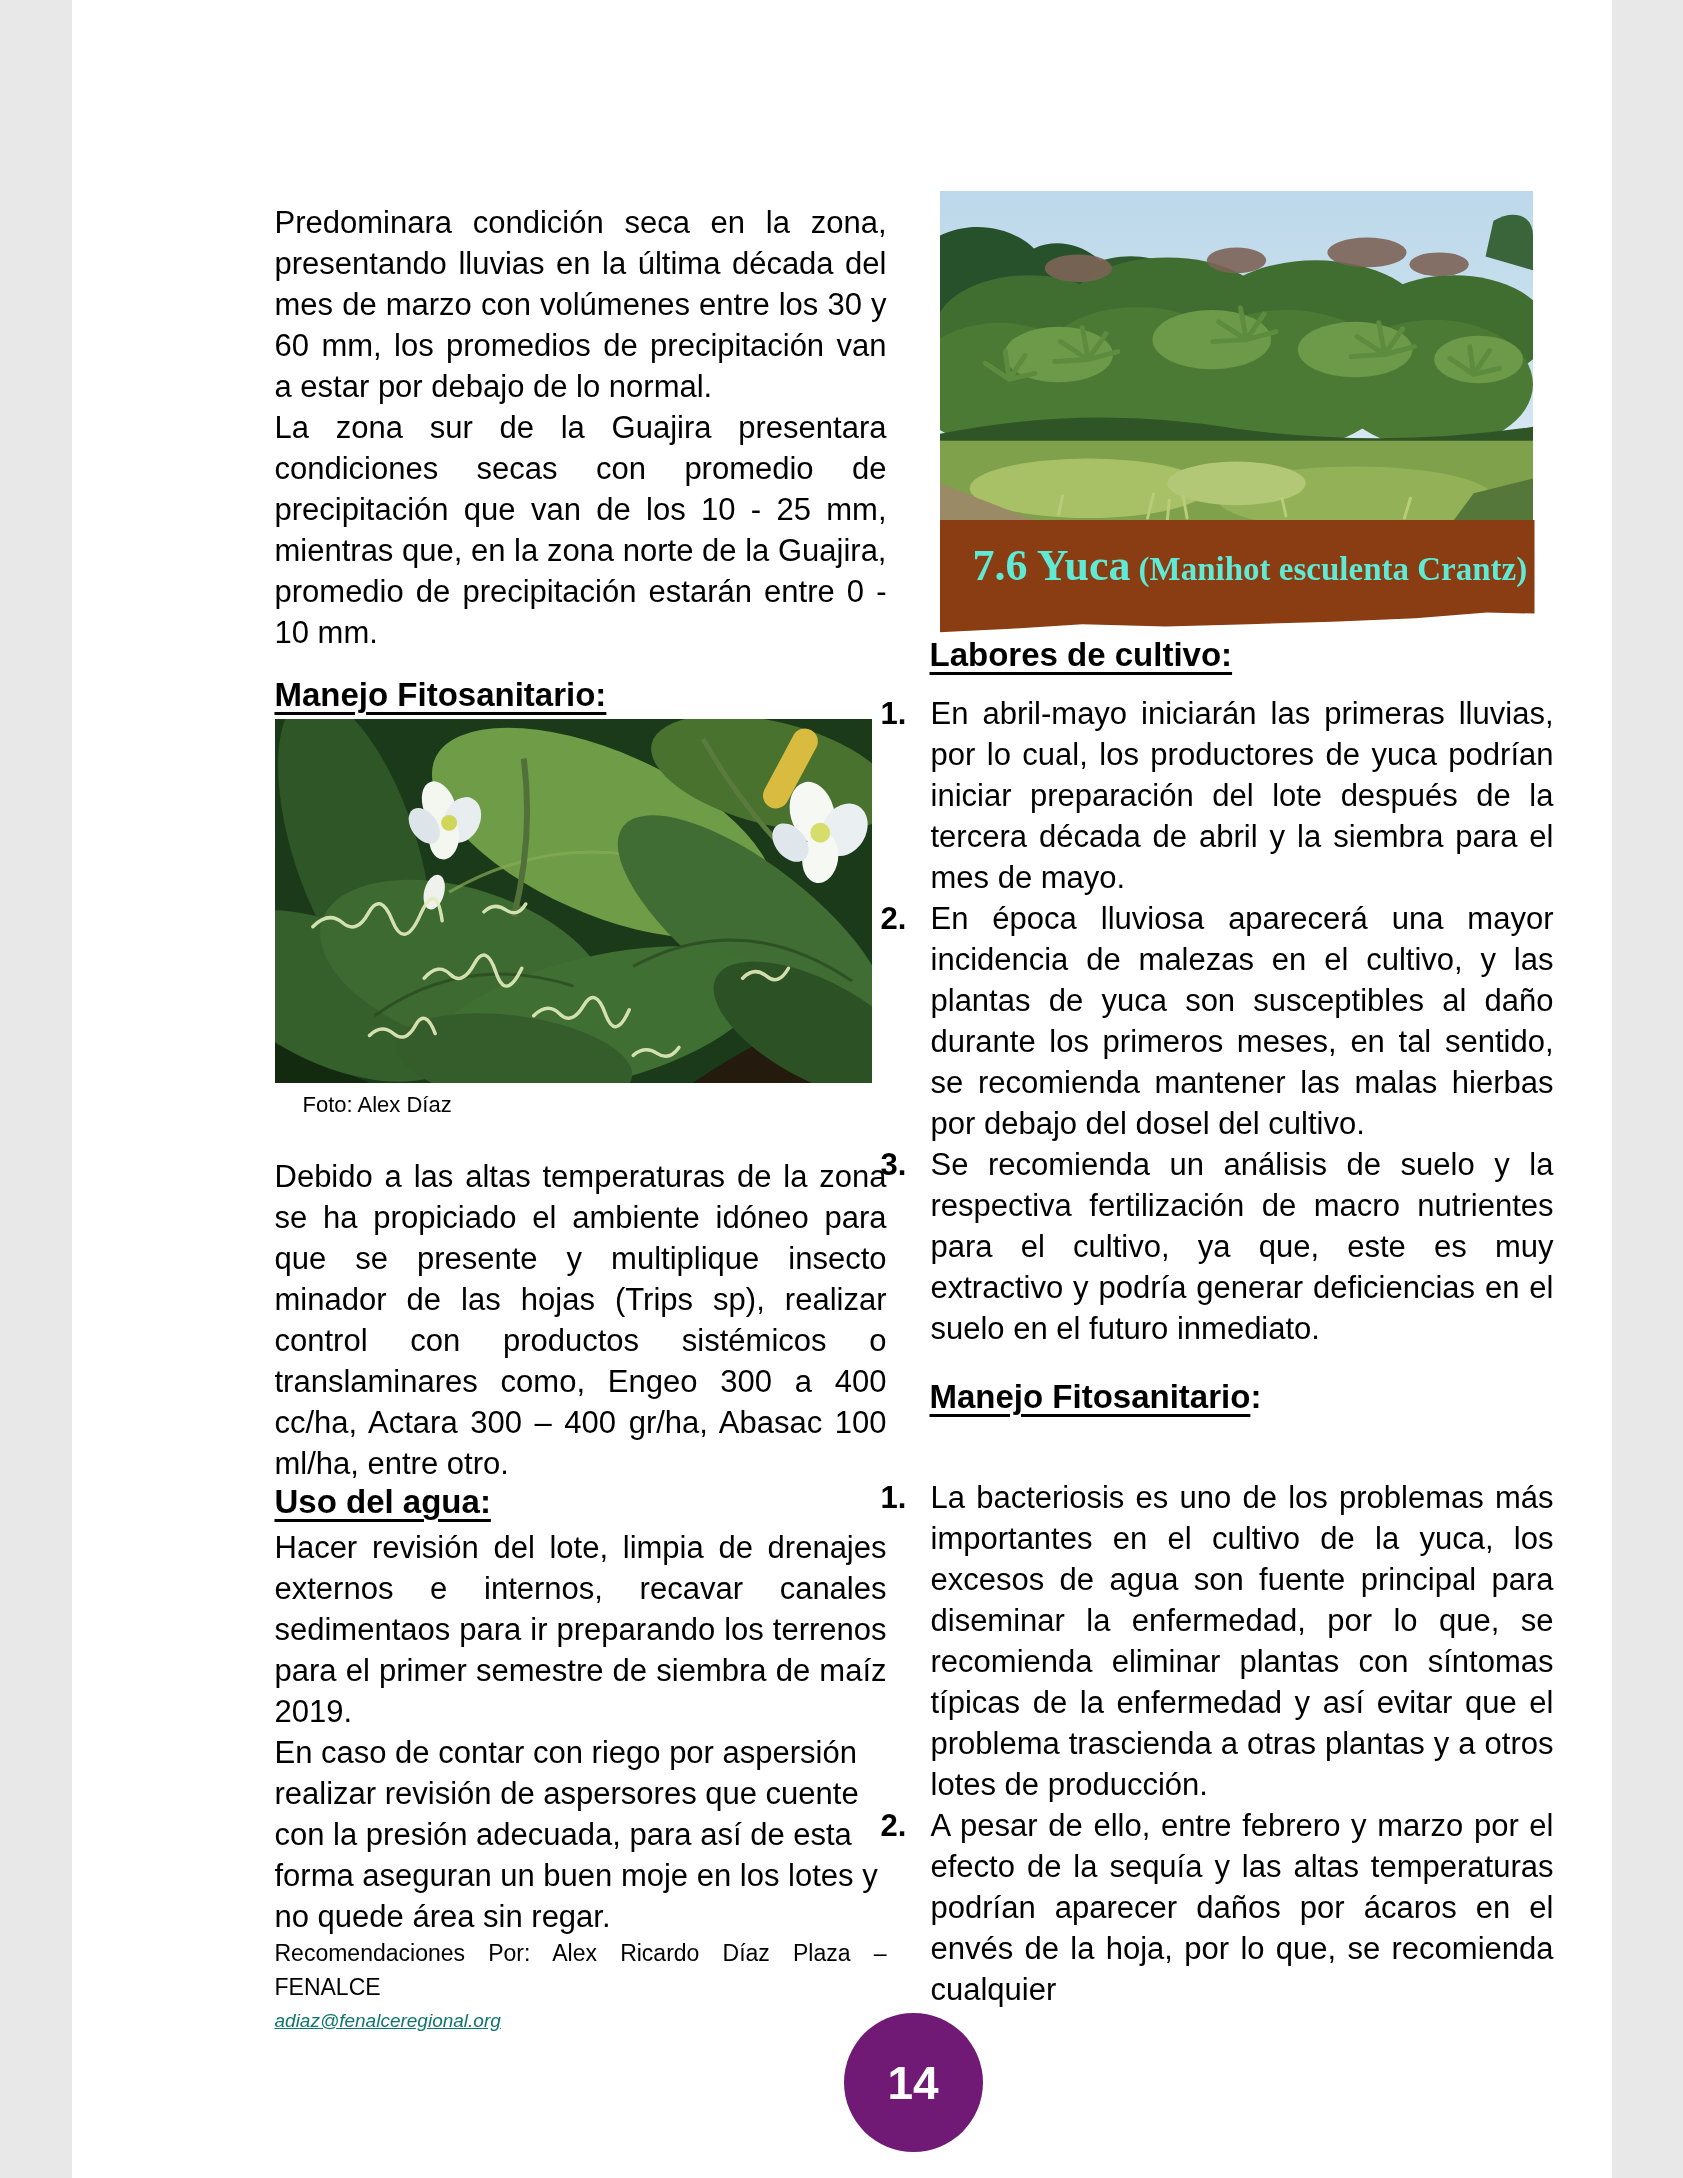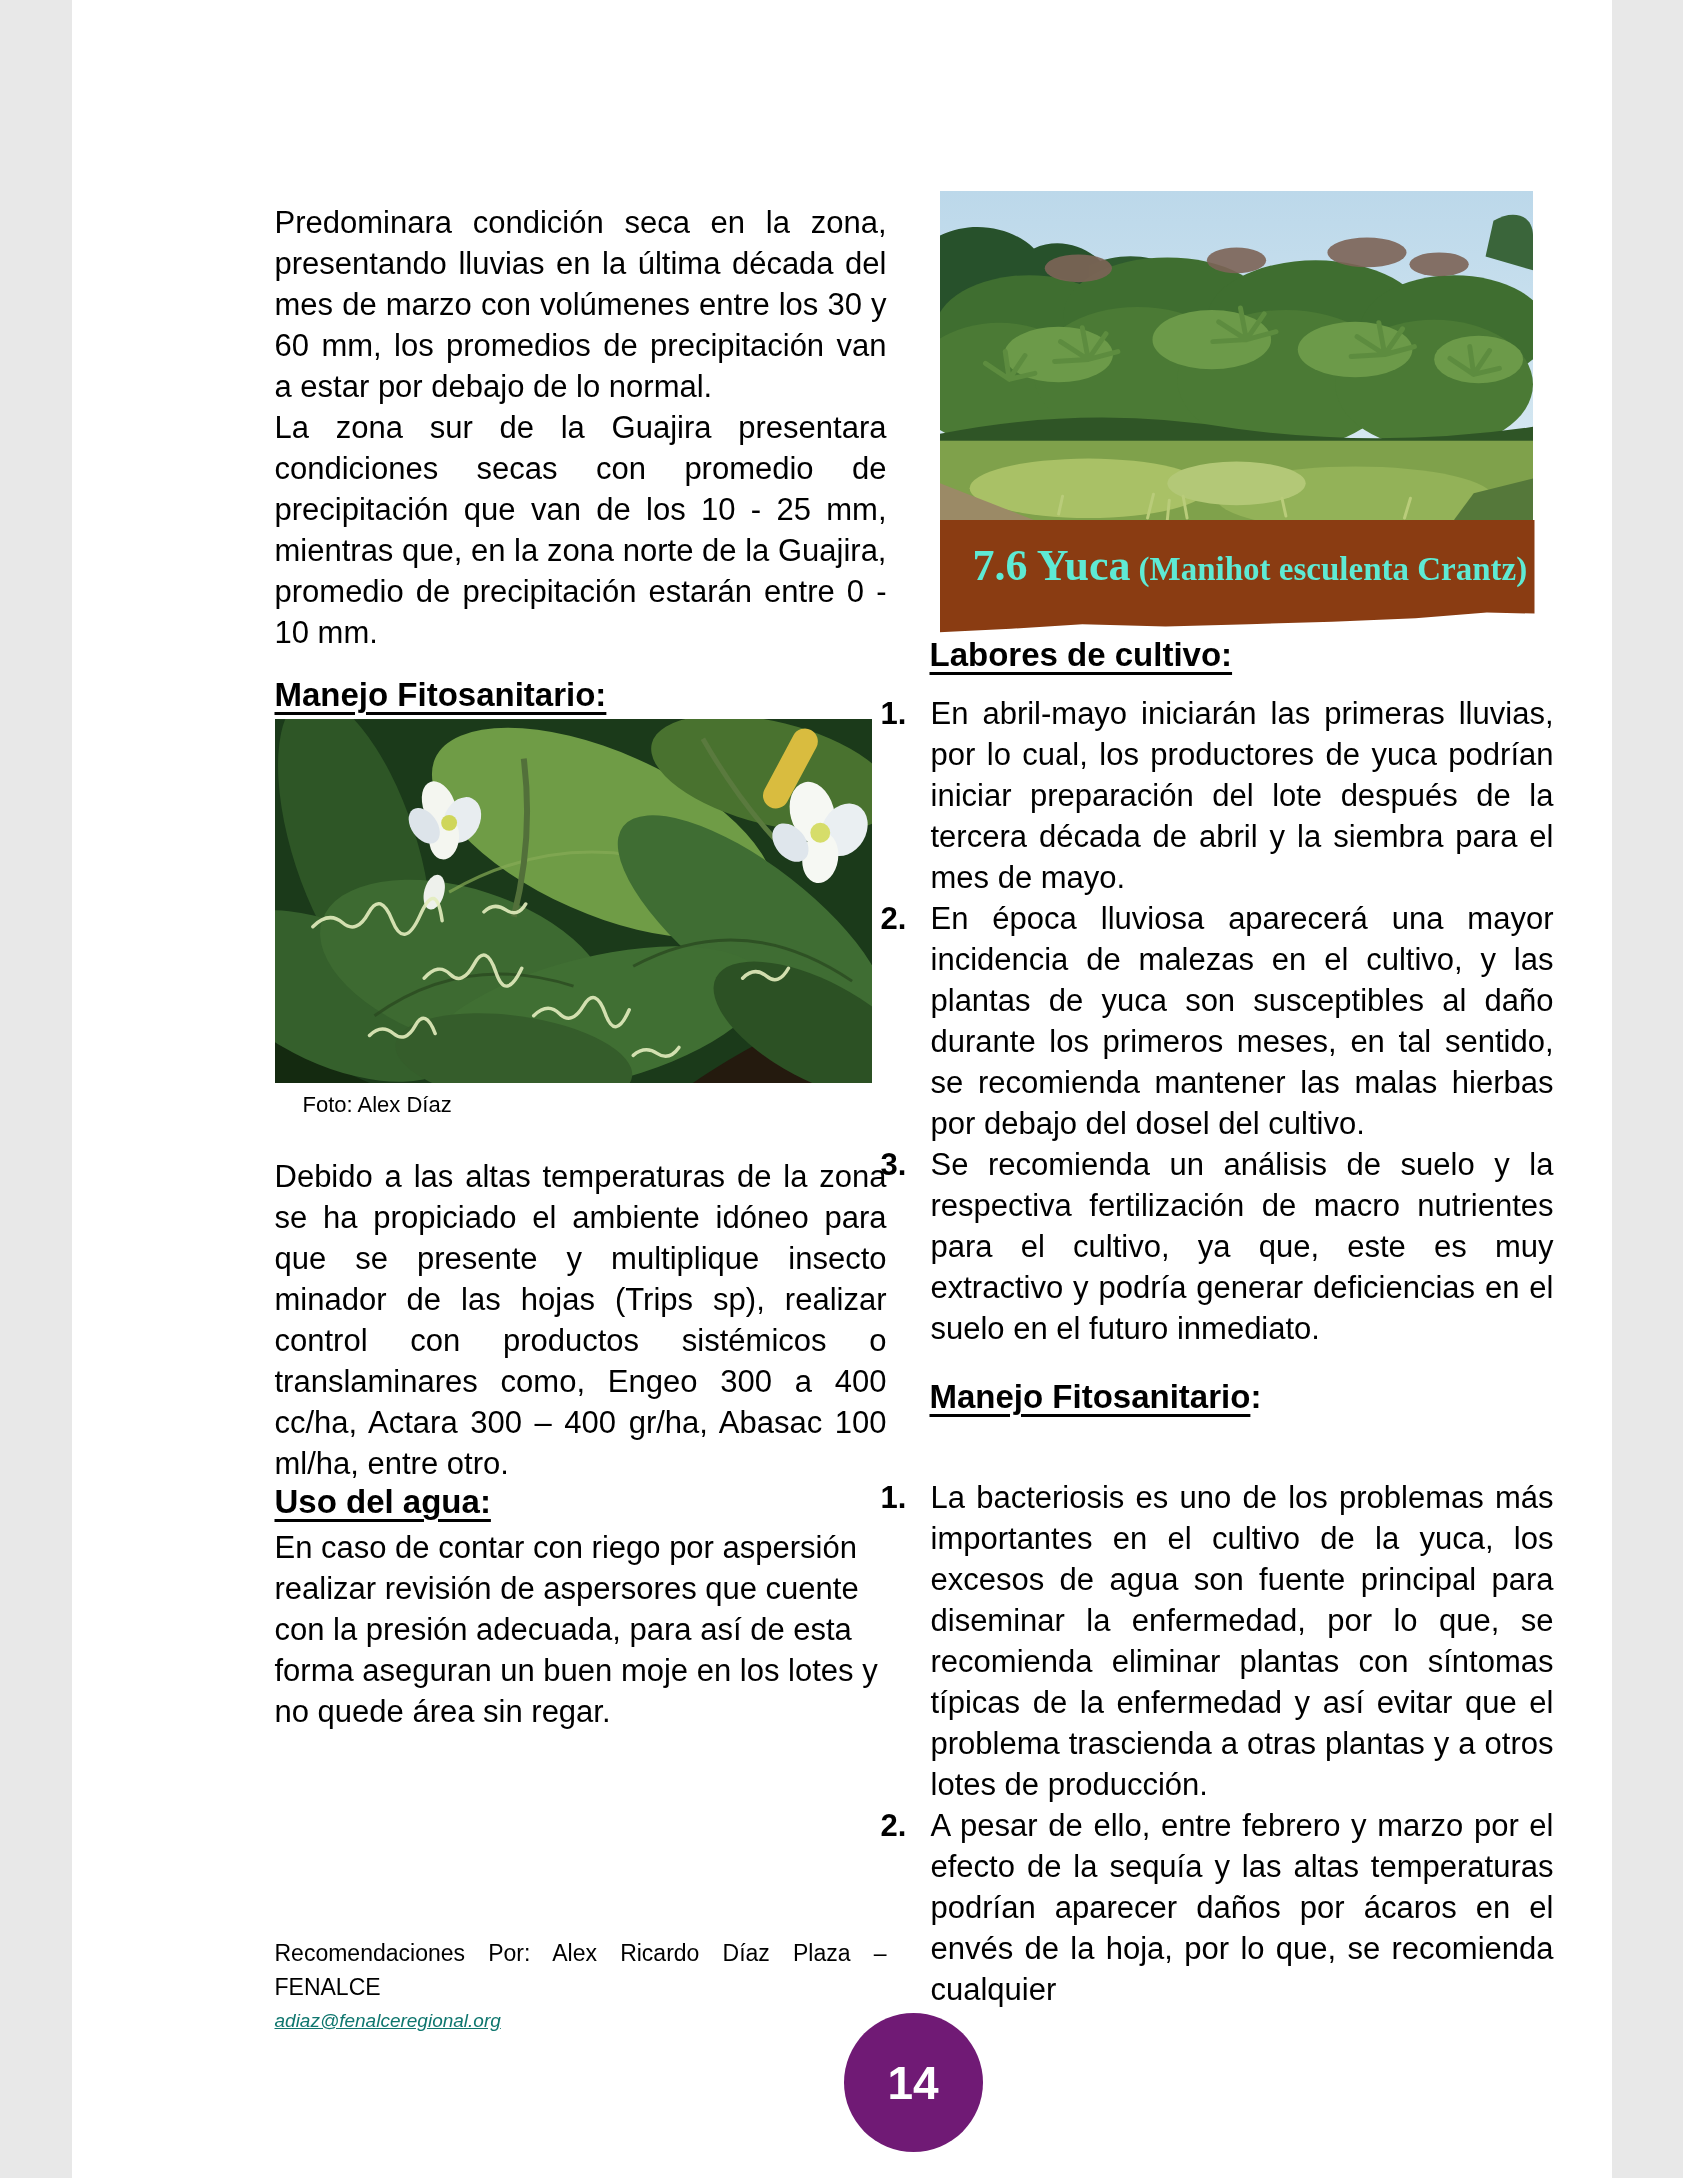--- a/index.html
+++ b/index.html
@@ -116,20 +116,21 @@
 
   <div class="abs caption" style="left:231px;top:1091px;">Foto: Alex Díaz</div>
 
   <div class="abs left-col body-text" style="top:1156px;">Debido a las altas temperaturas de la zona se ha propiciado el ambiente idóneo para que se presente y multiplique insecto minador de las hojas (Trips sp), realizar control con productos sistémicos o translaminares como, Engeo 300 a 400 cc/ha, Actara 300 – 400 gr/ha, Abasac 100 ml/ha, entre otro.</div>
 
   <div class="abs left-col heading" style="top:1481px;">
     <span class="u">Uso del agua:</span>
   </div>
 
   <div class="abs left-col body-text" style="top:1527px;">
+    <p>Hacer revisión del lote, limpia de drenajes externos e internos, recavar canales sedimentaos para ir preparando los terrenos para el primer semestre de siembra de maíz 2019.</p>
     <p style="text-align:left;">En caso de contar con riego por aspersión realizar revisión de aspersores que cuente con la presión adecuada, para así de esta forma aseguran un buen moje en los lotes y no quede área sin regar.</p>
   </div>
 
   <div class="abs left-col" style="top:1936px;">
     <div class="credit">Recomendaciones Por: Alex Ricardo Díaz Plaza – FENALCE</div>
     <a class="email-link" href="#">adiaz@fenalceregional.org</a>
   </div>
 
   <div class="abs photo-frame" style="left:868px;top:191px;width:593px;height:329px;">
     <svg viewBox="0 0 600 332" preserveAspectRatio="none">

